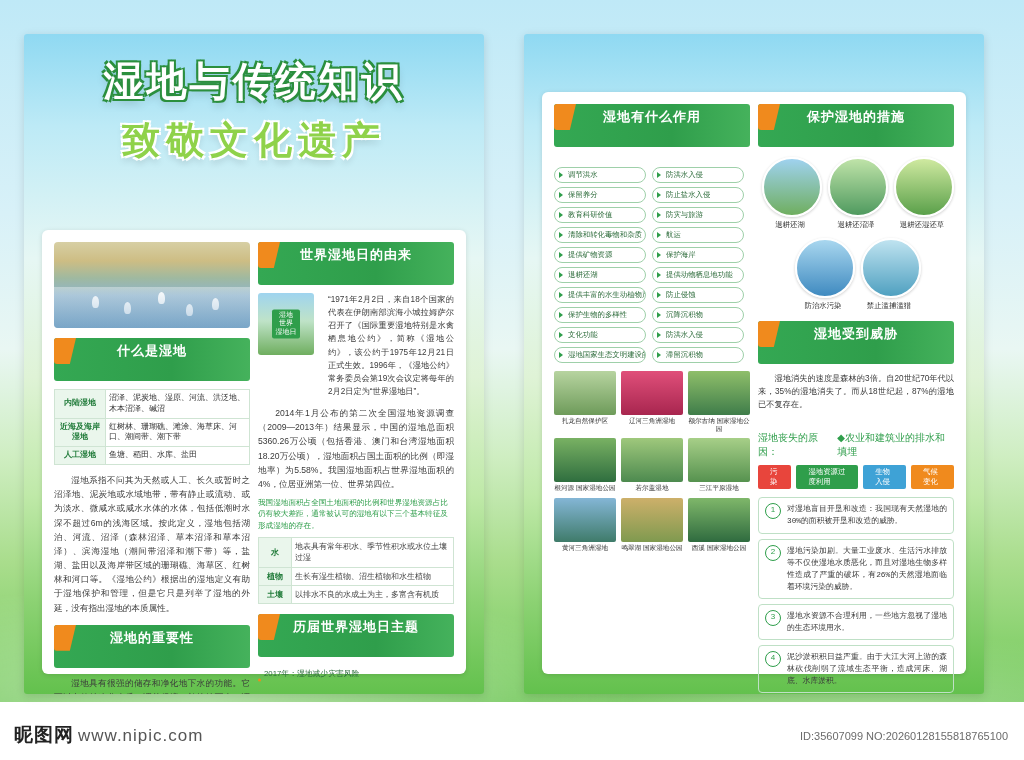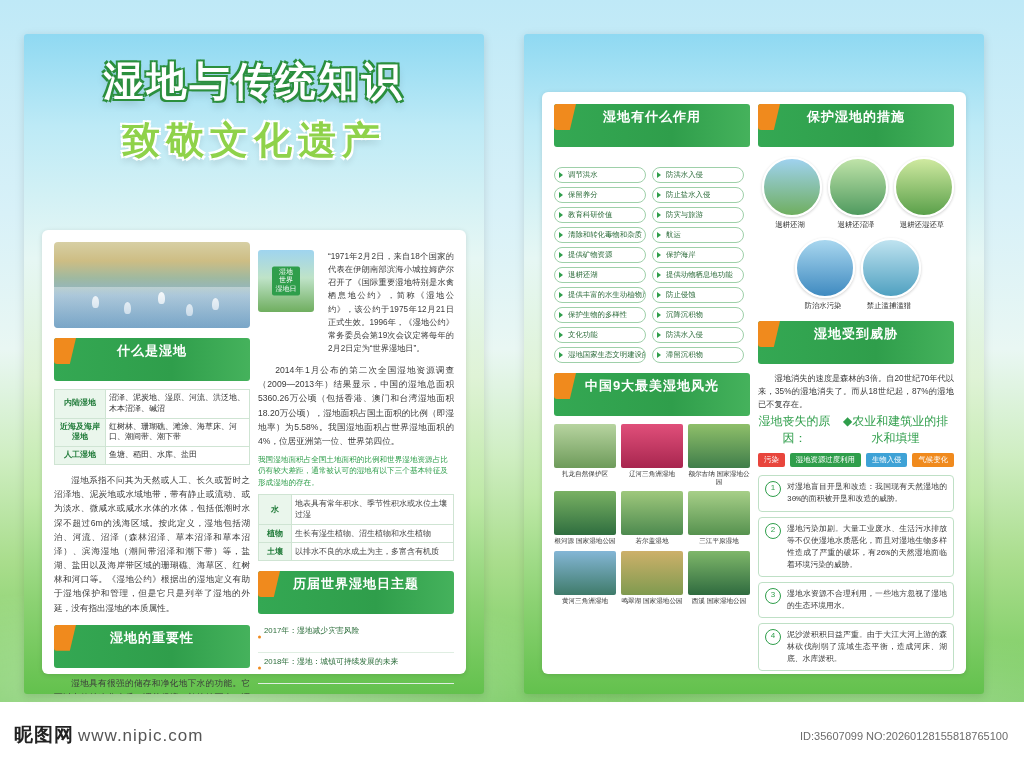--- a/index.html
+++ b/index.html
@@ -141,23 +141,23 @@
     content:"";position:absolute;left:4px;top:50%;transform:translateY(-50%);
     border-left:4px solid #2f9e4b;border-top:3px solid transparent;border-bottom:3px solid transparent;
   }
 
   .circ-grid{display:flex;flex-wrap:wrap;gap:8px 10px;margin-top:10px;justify-content:center;}
   .circ-item{width:56px;text-align:center;}
   .circ{width:56px;height:56px;border-radius:50%;border:2px solid #fff;box-shadow:0 1px 3px rgba(0,0,0,.2);}
   .circ-cap{font-size:7.4px;color:#333;margin-top:3px;}
 
   .threat-p{font-size:8.2px;line-height:1.6;color:#3a3a3a;text-align:justify;text-indent:2em;margin-top:8px;}
-  .threat-sub{font-size:12px;color:#2f9e4b;margin-top:2px;text-align:center;}
+  .threat-sub{font-size:10px;color:#2f9e4b;margin-top:20px;}
   .tagrow{display:flex;gap:5px;margin-top:6px;}
-  .tag{font-size:7.4px;color:#fff;border-radius:2px;padding:2px 6px;}
+  .tag{font-size:7.4px;color:#fff;border-radius:2px;padding:2px 12px;}
 
   .num-list{margin-top:8px;}
   .num-item{
     display:flex;gap:6px;border:1px solid #bfe0c6;border-radius:4px;padding:5px 6px;margin-bottom:5px;
   }
   .num-badge{
     flex:0 0 auto;width:14px;height:14px;border-radius:50%;border:1px solid #2f9e4b;color:#2f9e4b;
     font-size:8px;line-height:12px;text-align:center;
   }
   .num-txt{font-size:7.8px;line-height:1.55;color:#3a3a3a;text-align:justify;font-family:Liberation Mono, monospace;}
@@ -211,20 +211,21 @@
         </table>
 
       <div class="para">湿地系指不问其为天然或人工、长久或暂时之沼泽地、泥炭地或水域地带，带有静止或流动、或为淡水、微咸水或咸水水体的水体，包括低潮时水深不超过6m的浅海区域。按此定义，湿地包括湖泊、河流、沼泽（森林沼泽、草本沼泽和草本沼泽）、滨海湿地（潮间带沼泽和潮下带）等，盐湖、盐田以及海岸带区域的珊瑚礁、海草区、红树林和河口等。《湿地公约》根据出的湿地定义有助于湿地保护和管理，但是它只是列举了湿地的外延，没有指出湿地的本质属性。</div>
 
       <div class="sec-title">湿地的重要性</div>
       <div class="para">湿地具有很强的储存和净化地下水的功能。它可以有效地净化水质，调节径流，补给地下水，调节气候，降解污染物。湿地还是水生动物、两栖动物、鸟类和其他野生生物的重要栖息地。湿地与森林、海洋并称为全球三大生态系统，享有“地球之肾”的美誉。湿地是全球生物多样性最丰富的地区之一，因此湿地的保护具有重要意义。</div>
 
     </div>
 
     <div class="colB">
+      <div class="sec-title" style="margin-top:0;">世界湿地日的由来</div>
 
       <div class="origin-flex">
         <div class="origin-img">
           <div class="lbl">湿地
 世界
 湿地日</div>
         </div>
         <div class="origin-txt">“1971年2月2日，来自18个国家的代表在伊朗南部滨海小城拉姆萨尔召开了《国际重要湿地特别是水禽栖息地公约》，简称《湿地公约》，该公约于1975年12月21日正式生效。1996年，《湿地公约》常务委员会第19次会议定将每年的2月2日定为“世界湿地日”。</div>
       </div>
 
@@ -281,21 +282,20 @@
         <div class="pill">提供丰富的水生动植物产品</div>
         <div class="pill">防止侵蚀</div>
         <div class="pill">保护生物的多样性</div>
         <div class="pill">沉降沉积物</div>
         <div class="pill">文化功能</div>
         <div class="pill">防洪水入侵</div>
         <div class="pill">湿地国家生态文明建设的需要</div>
         <div class="pill">滞留沉积物</div>
       </div>
 
-      <div class="sec-title">中国9大最美湿地风光</div>
       <div class="scene-grid">
         <div class="scene">
           <div class="ph" style="background:linear-gradient(180deg,#b7d4a0,#6e9b5a);"></div>
           <div class="cap">扎龙自然保护区</div>
         </div>
         <div class="scene">
           <div class="ph" style="background:linear-gradient(180deg,#e04f7a,#a8264f);"></div>
           <div class="cap">辽河三角洲湿地</div>
         </div>
         <div class="scene">

